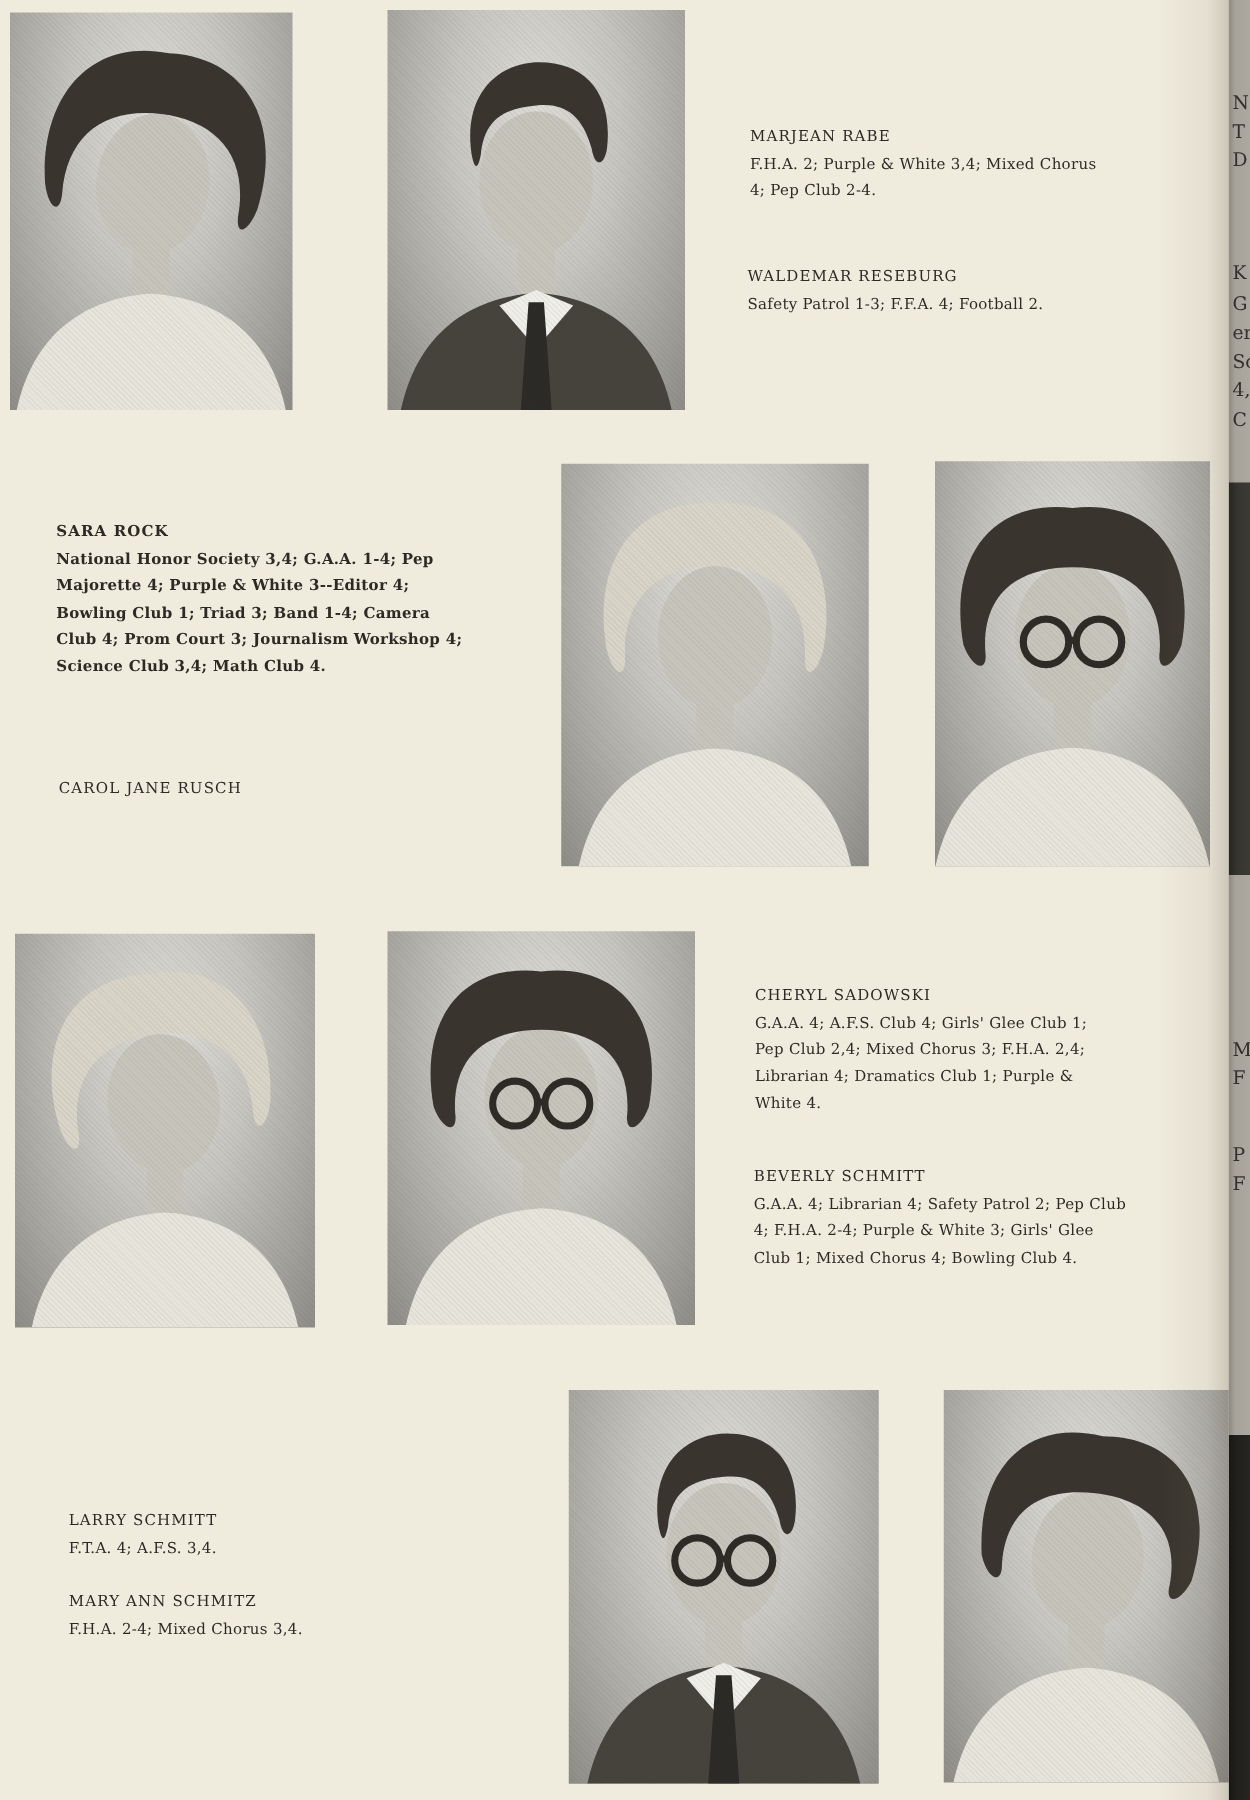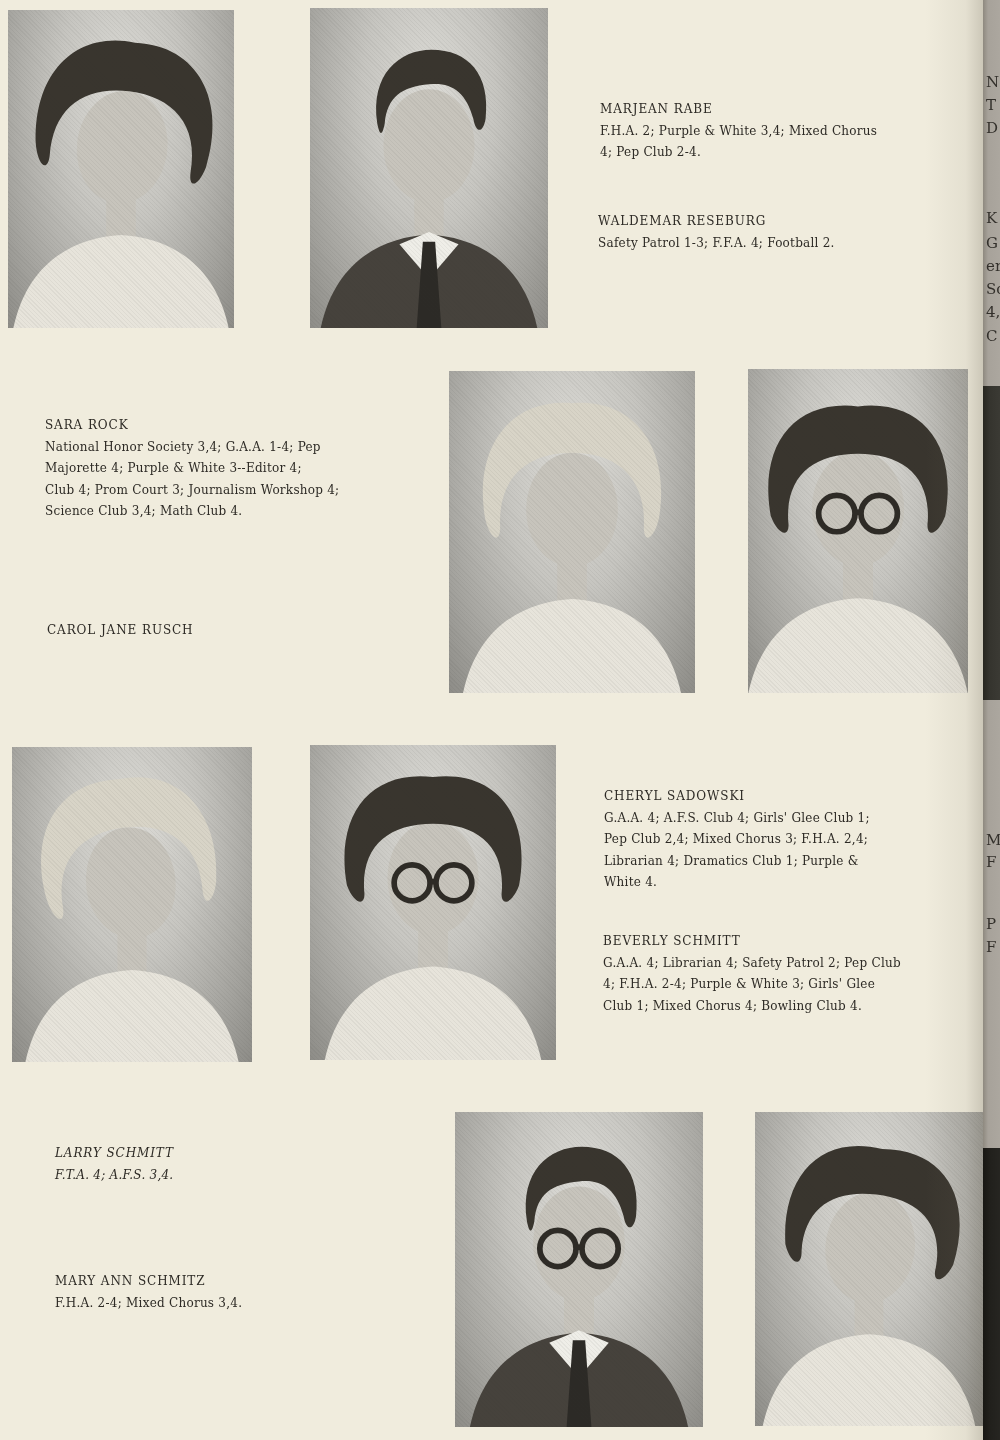--- a/index.html
+++ b/index.html
@@ -27,25 +27,25 @@
   .p5{left:12px;top:747px;width:240px;height:315px;}
   .p6{left:310px;top:745px;width:246px;height:315px;}
   .p7{left:455px;top:1112px;width:248px;height:315px;}
   .p8{left:755px;top:1112px;width:228px;height:314px;}
   
   .entry{position:absolute;font-size:12px;line-height:21.5px;white-space:nowrap;}
   .sname{letter-spacing:0.9px;}
   .sline{letter-spacing:0.25px;}
   .e1{left:600px;top:99px;}
   .e2{left:598px;top:211px;}
-  .e3{left:45px;top:415px;}
+  .e3{left:45px;top:415px;font-weight:bold;}
   .e4{left:47px;top:620px;}
   .e5{left:604px;top:786px;}
   .e6{left:603px;top:931px;}
-  .e7{left:55px;top:1143px;font-style:italic;}
+  .e7{left:55px;top:1206px;}
   .e8{left:55px;top:1271px;}
   
   .edge-shade{
     position:absolute;left:925px;top:0;width:58px;height:1440px;z-index:15;pointer-events:none;
     background:linear-gradient(to right, rgba(125,118,100,0) 0%, rgba(125,118,100,0.10) 70%, rgba(110,104,88,0.28) 100%);
   }
   .gutter{
     position:absolute;left:983px;top:0;width:17px;height:1440px;z-index:20;overflow:hidden;
     background:linear-gradient(to right,#8e897f 0%, #a7a29a 30%, #aca79f 100%);
   }
@@ -170,20 +170,21 @@
 
 <div class="entry e2">
   <div class="sname">WALDEMAR RESEBURG</div>
   <div class="sline">Safety Patrol 1-3; F.F.A. 4; Football 2.</div>
 </div>
 
 <div class="entry e3">
   <div class="sname">SARA ROCK</div>
   <div class="sline">National Honor Society 3,4; G.A.A. 1-4; Pep</div>
   <div class="sline">Majorette 4; Purple &amp; White 3--Editor 4;</div>
+  <div class="sline">Bowling Club 1; Triad 3; Band 1-4; Camera</div>
   <div class="sline">Club 4; Prom Court 3; Journalism Workshop 4;</div>
   <div class="sline">Science Club 3,4; Math Club 4.</div>
 </div>
 
 <div class="entry e4">
   <div class="sname">CAROL JANE RUSCH</div>
 </div>
 
 <div class="entry e5">
   <div class="sname">CHERYL SADOWSKI</div>

